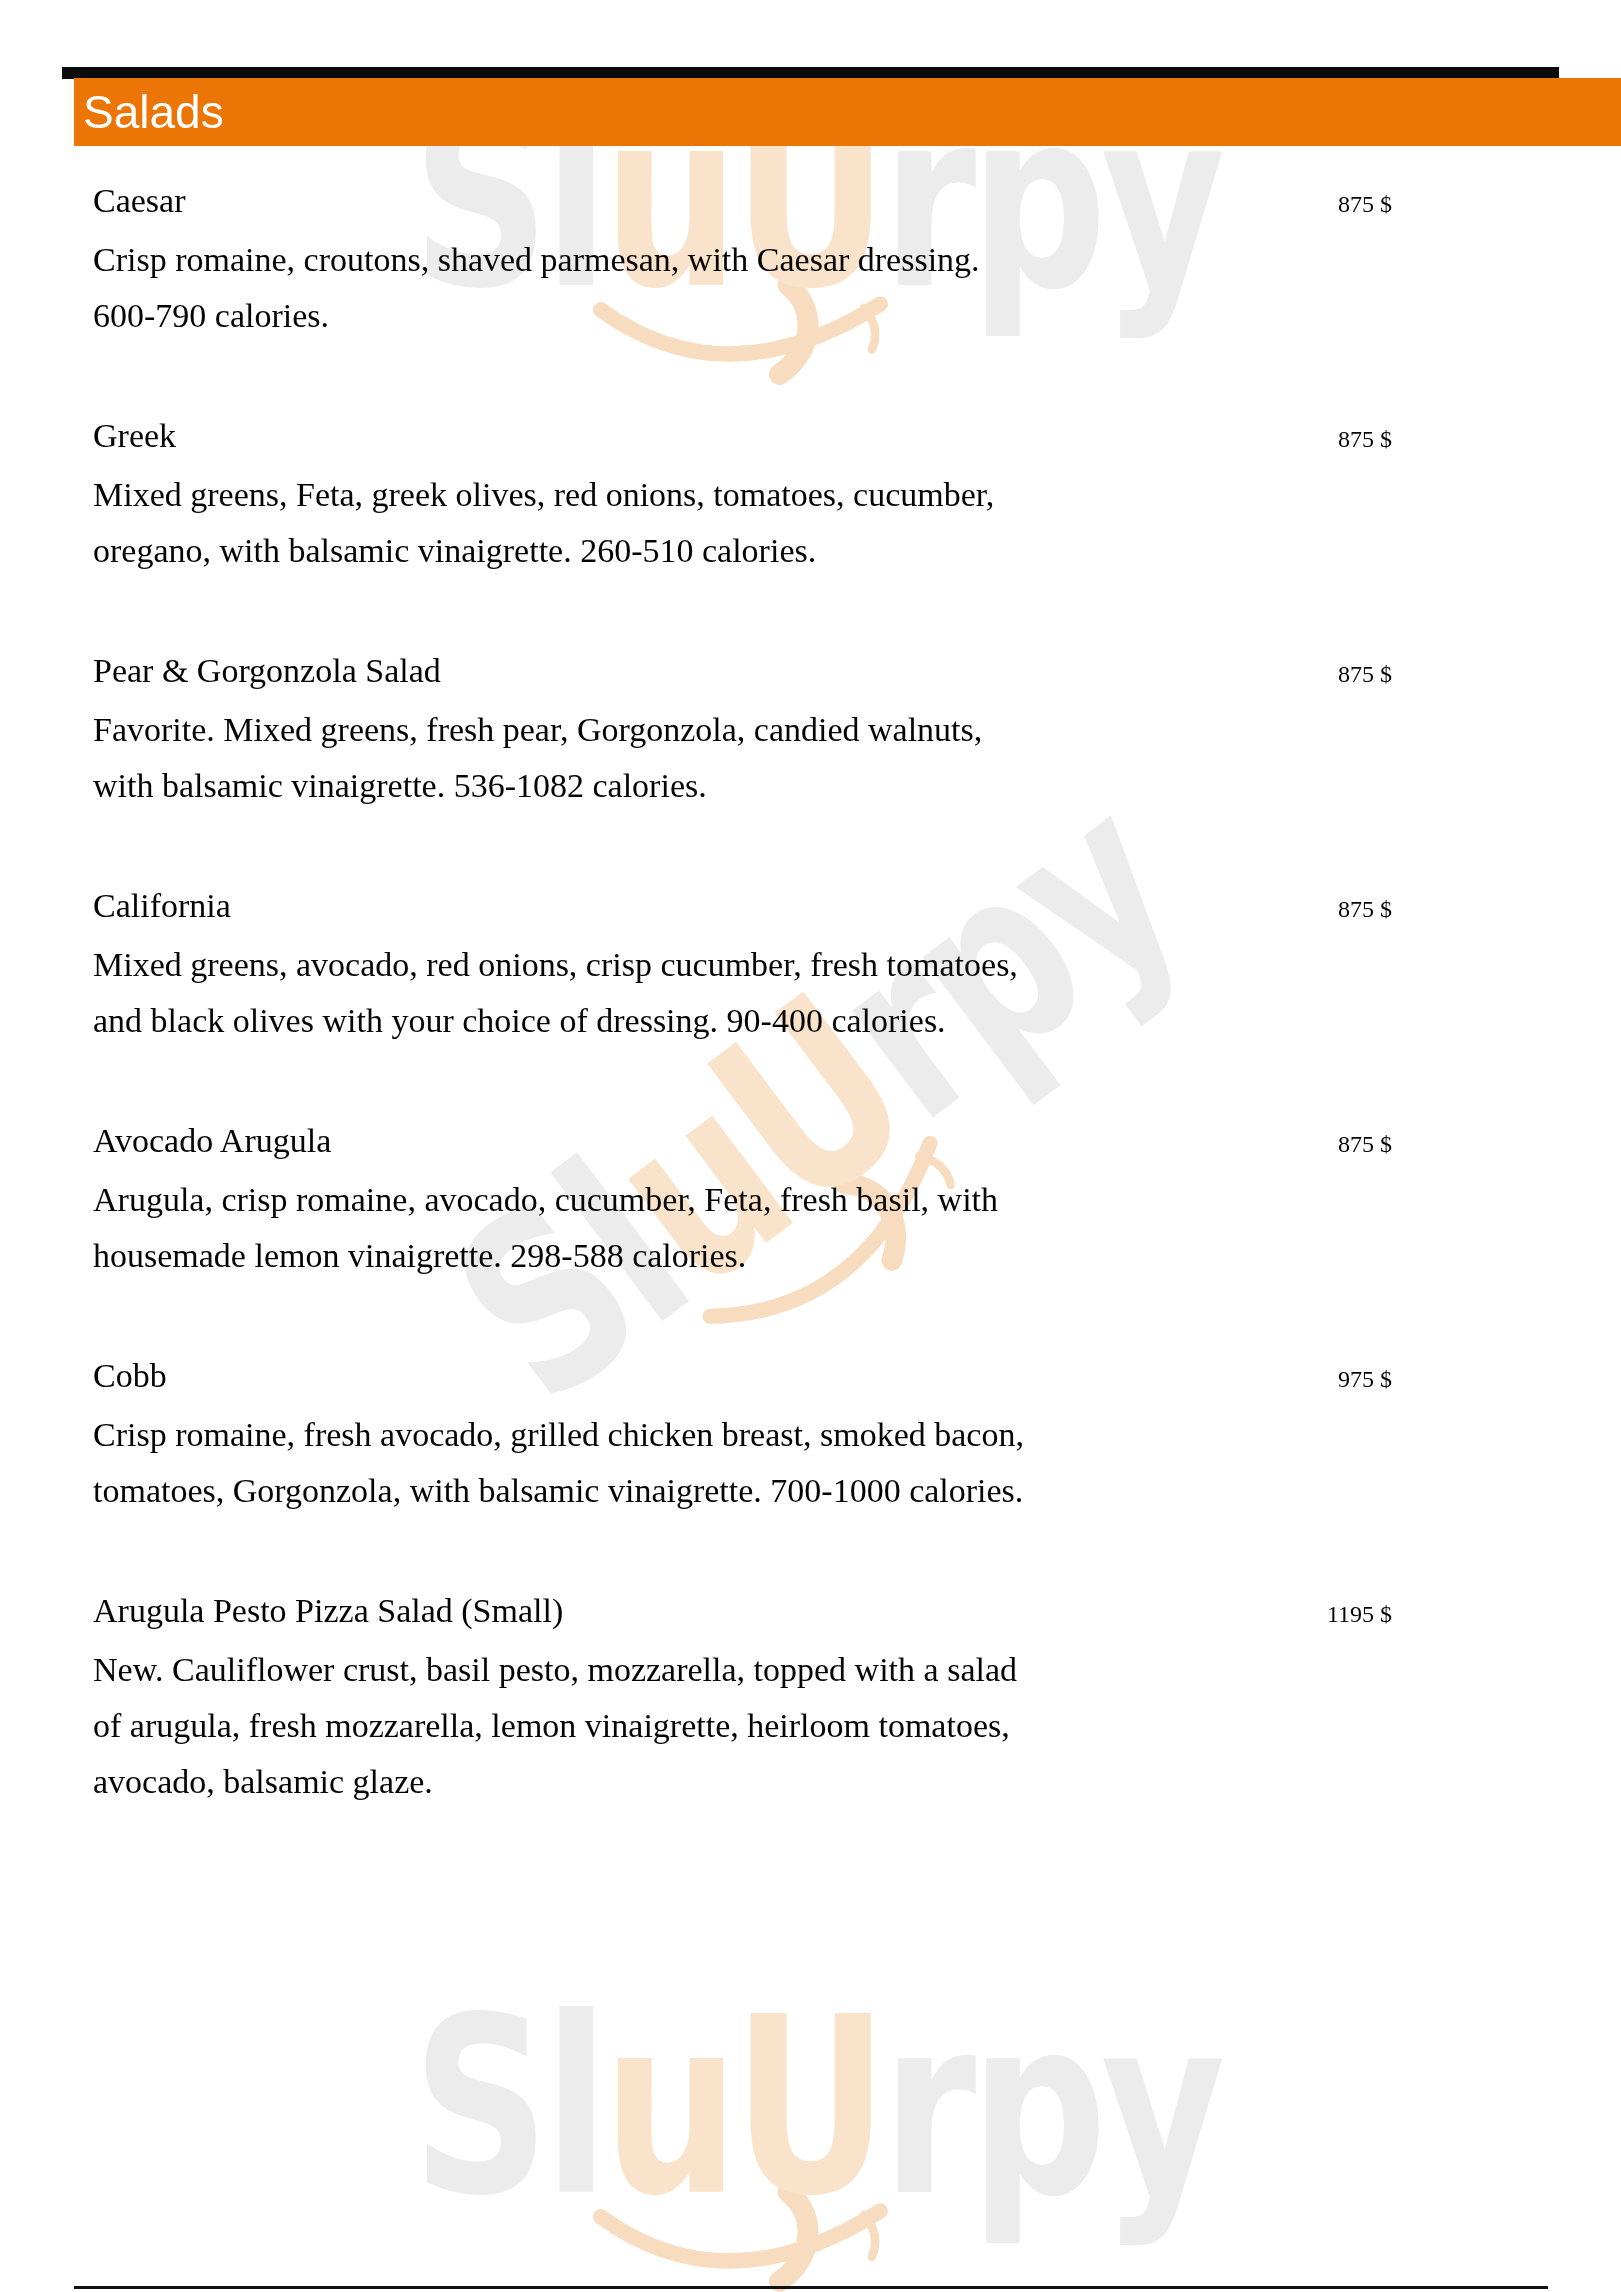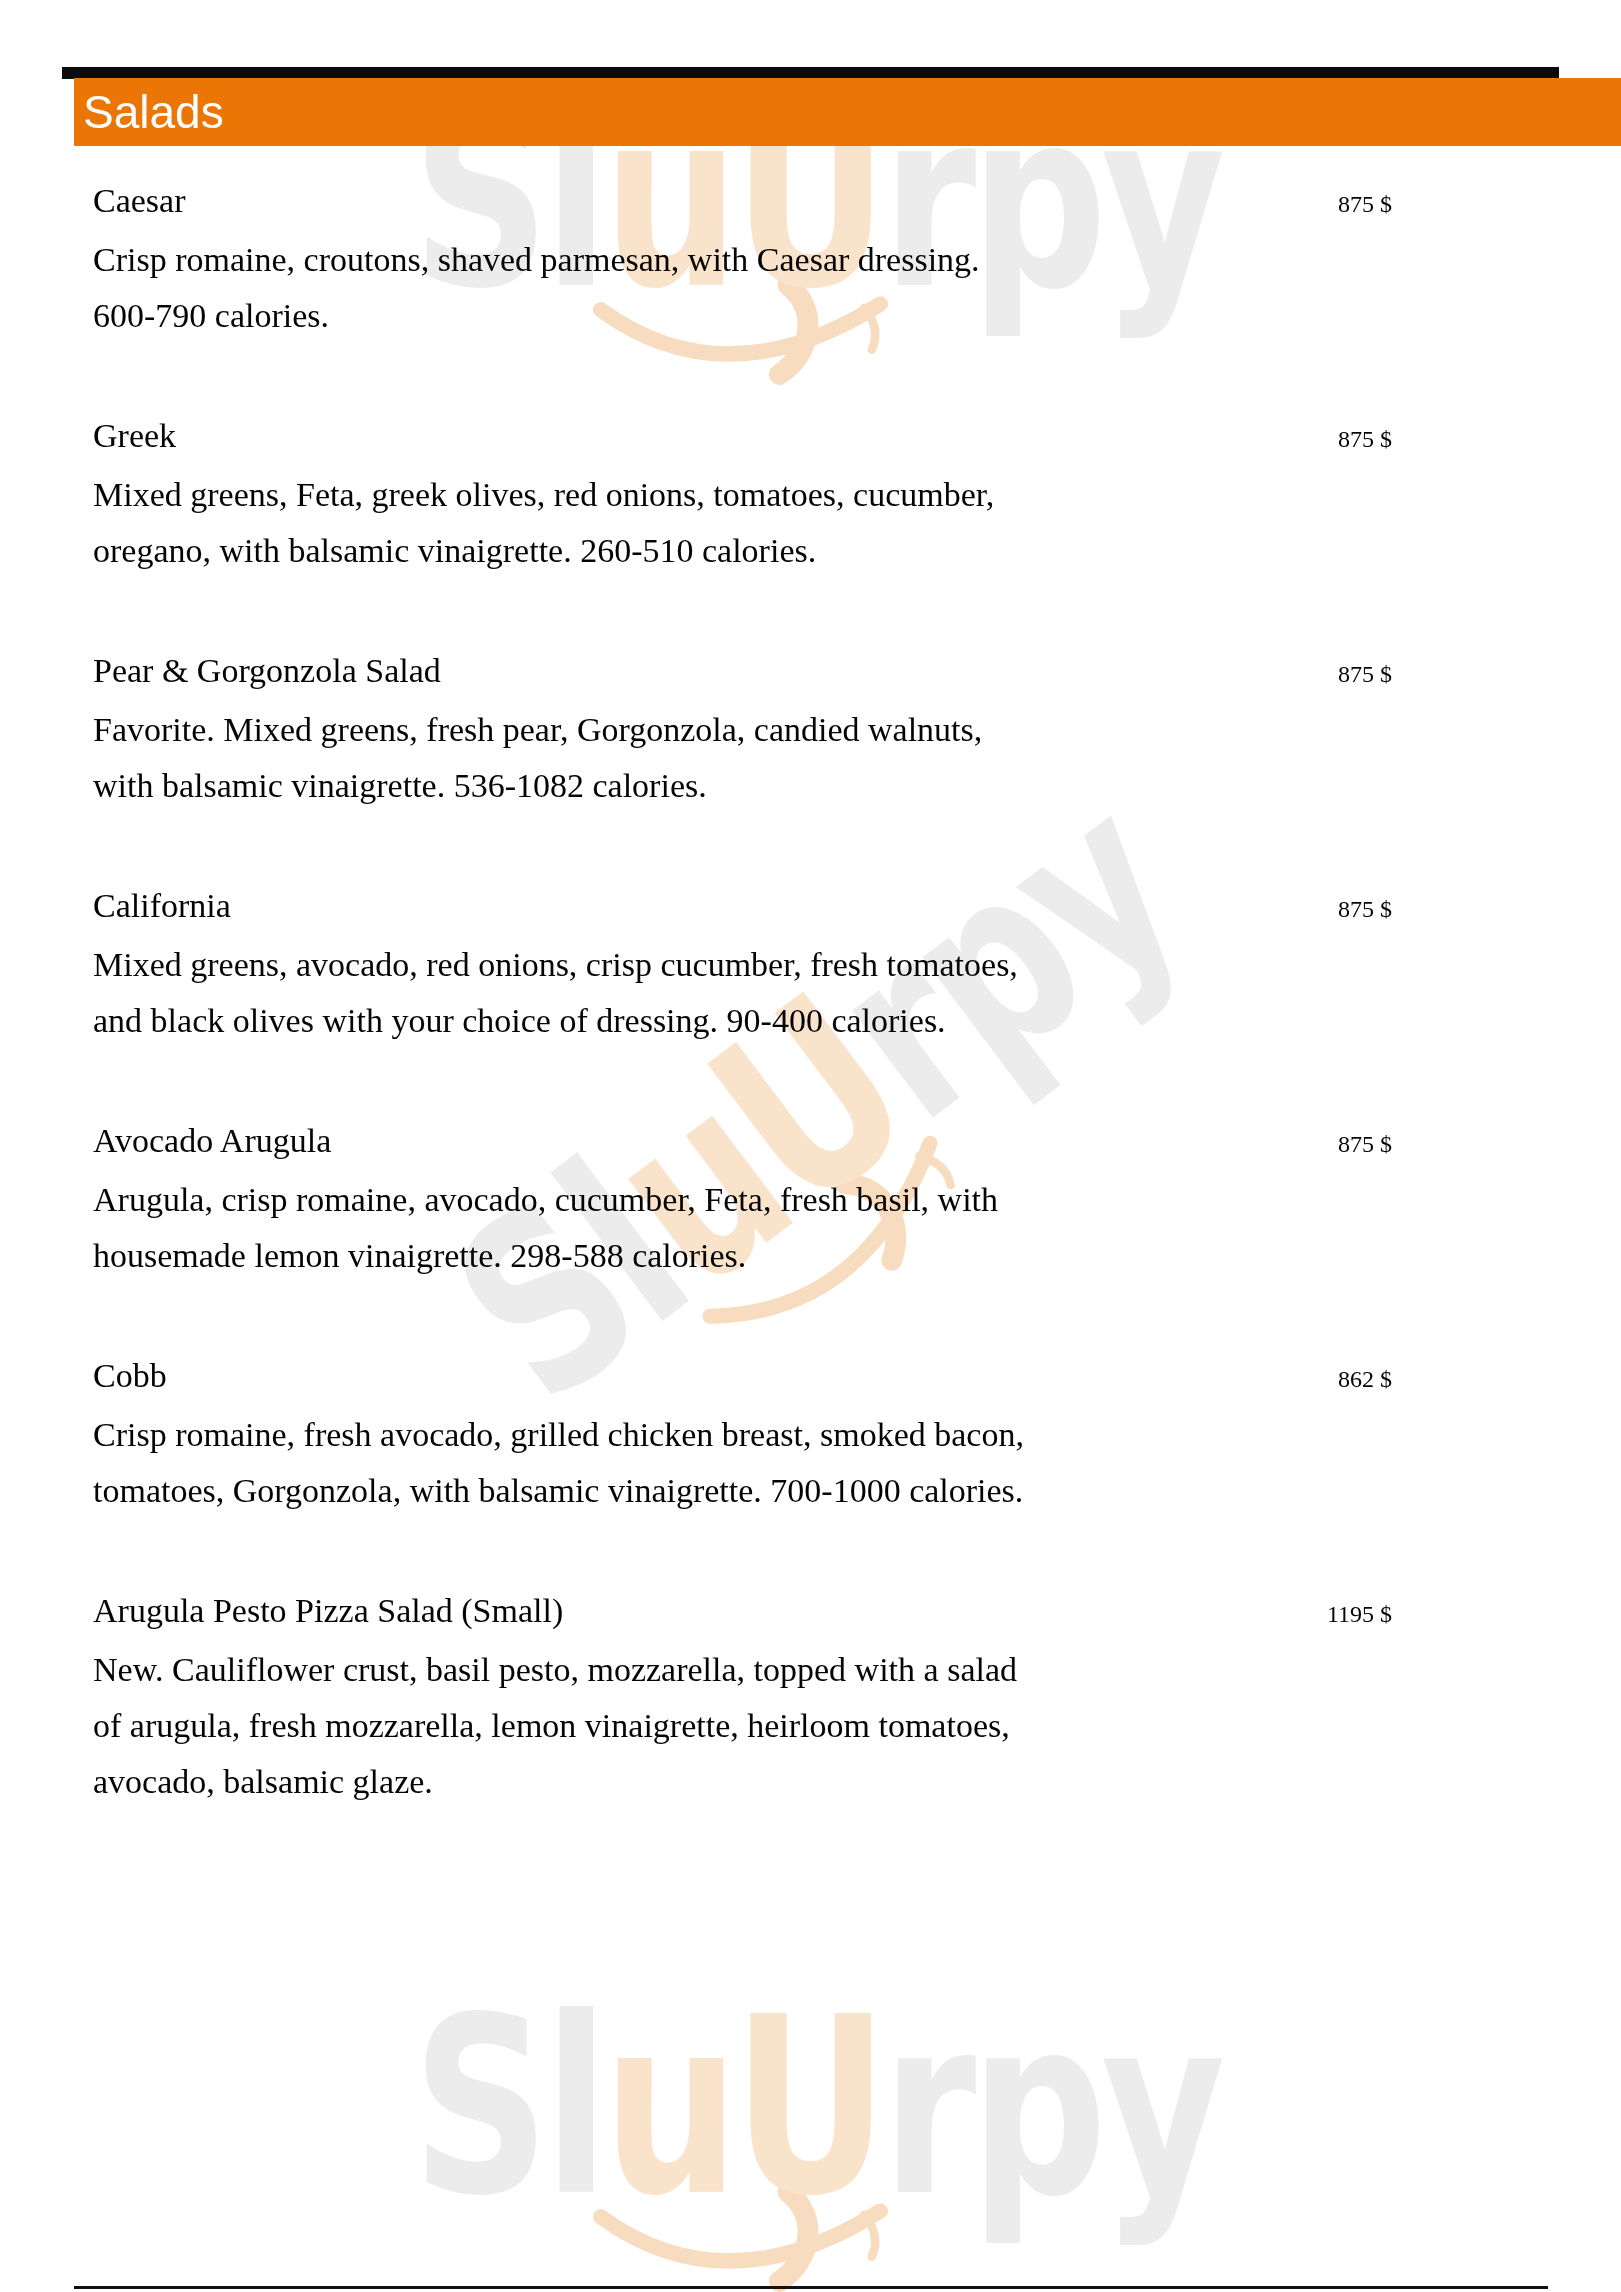--- a/index.html
+++ b/index.html
@@ -124,21 +124,21 @@
         <span class="item-name">Avocado Arugula</span>
         <span class="item-price">875 $</span>
       </div>
       <div class="item-desc">Arugula, crisp romaine, avocado, cucumber, Feta, fresh basil, with
 housemade lemon vinaigrette. 298-588 calories.</div>
     </div>
 
     <div class="item">
       <div class="item-head">
         <span class="item-name">Cobb</span>
-        <span class="item-price">862 $</span>
+        <span class="item-price">975 $</span>
       </div>
       <div class="item-desc">Crisp romaine, fresh avocado, grilled chicken breast, smoked bacon,
 tomatoes, Gorgonzola, with balsamic vinaigrette. 700-1000 calories.</div>
     </div>
 
     <div class="item">
       <div class="item-head">
         <span class="item-name">Arugula Pesto Pizza Salad (Small)</span>
         <span class="item-price">1195 $</span>
       </div>

